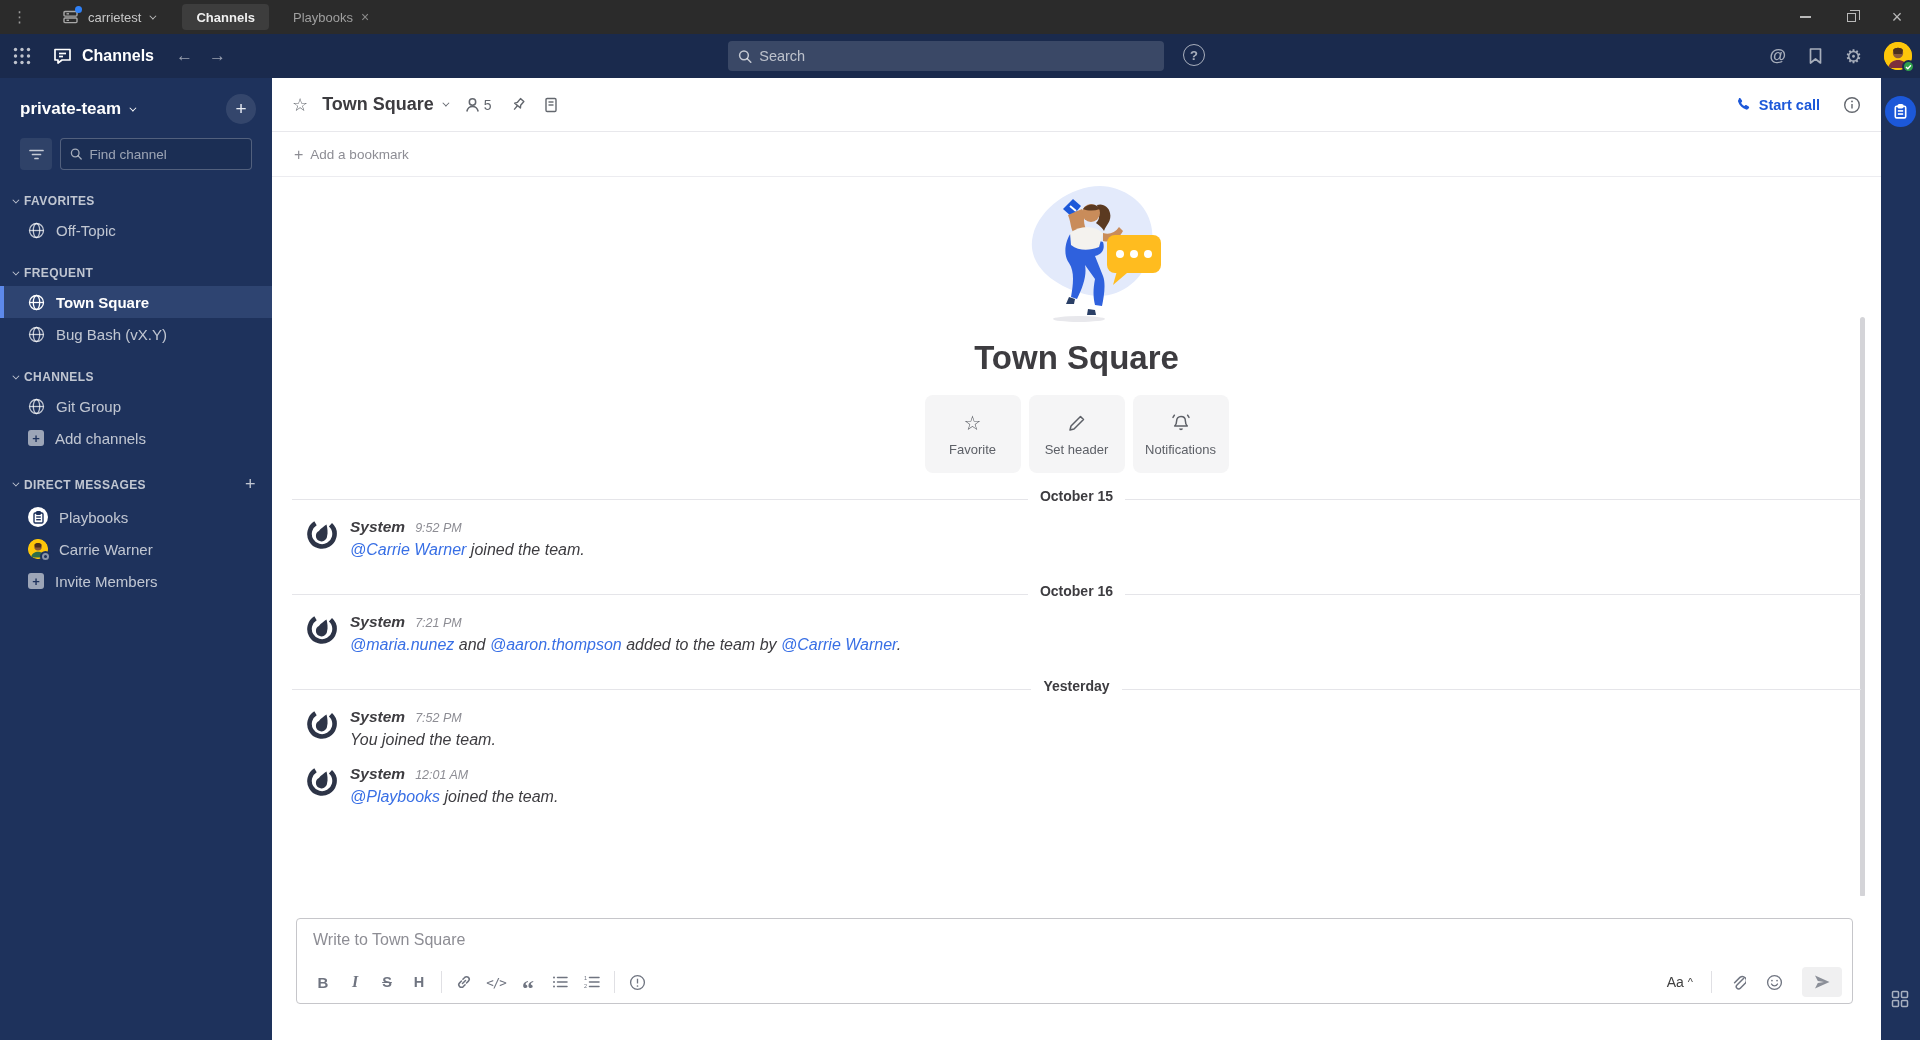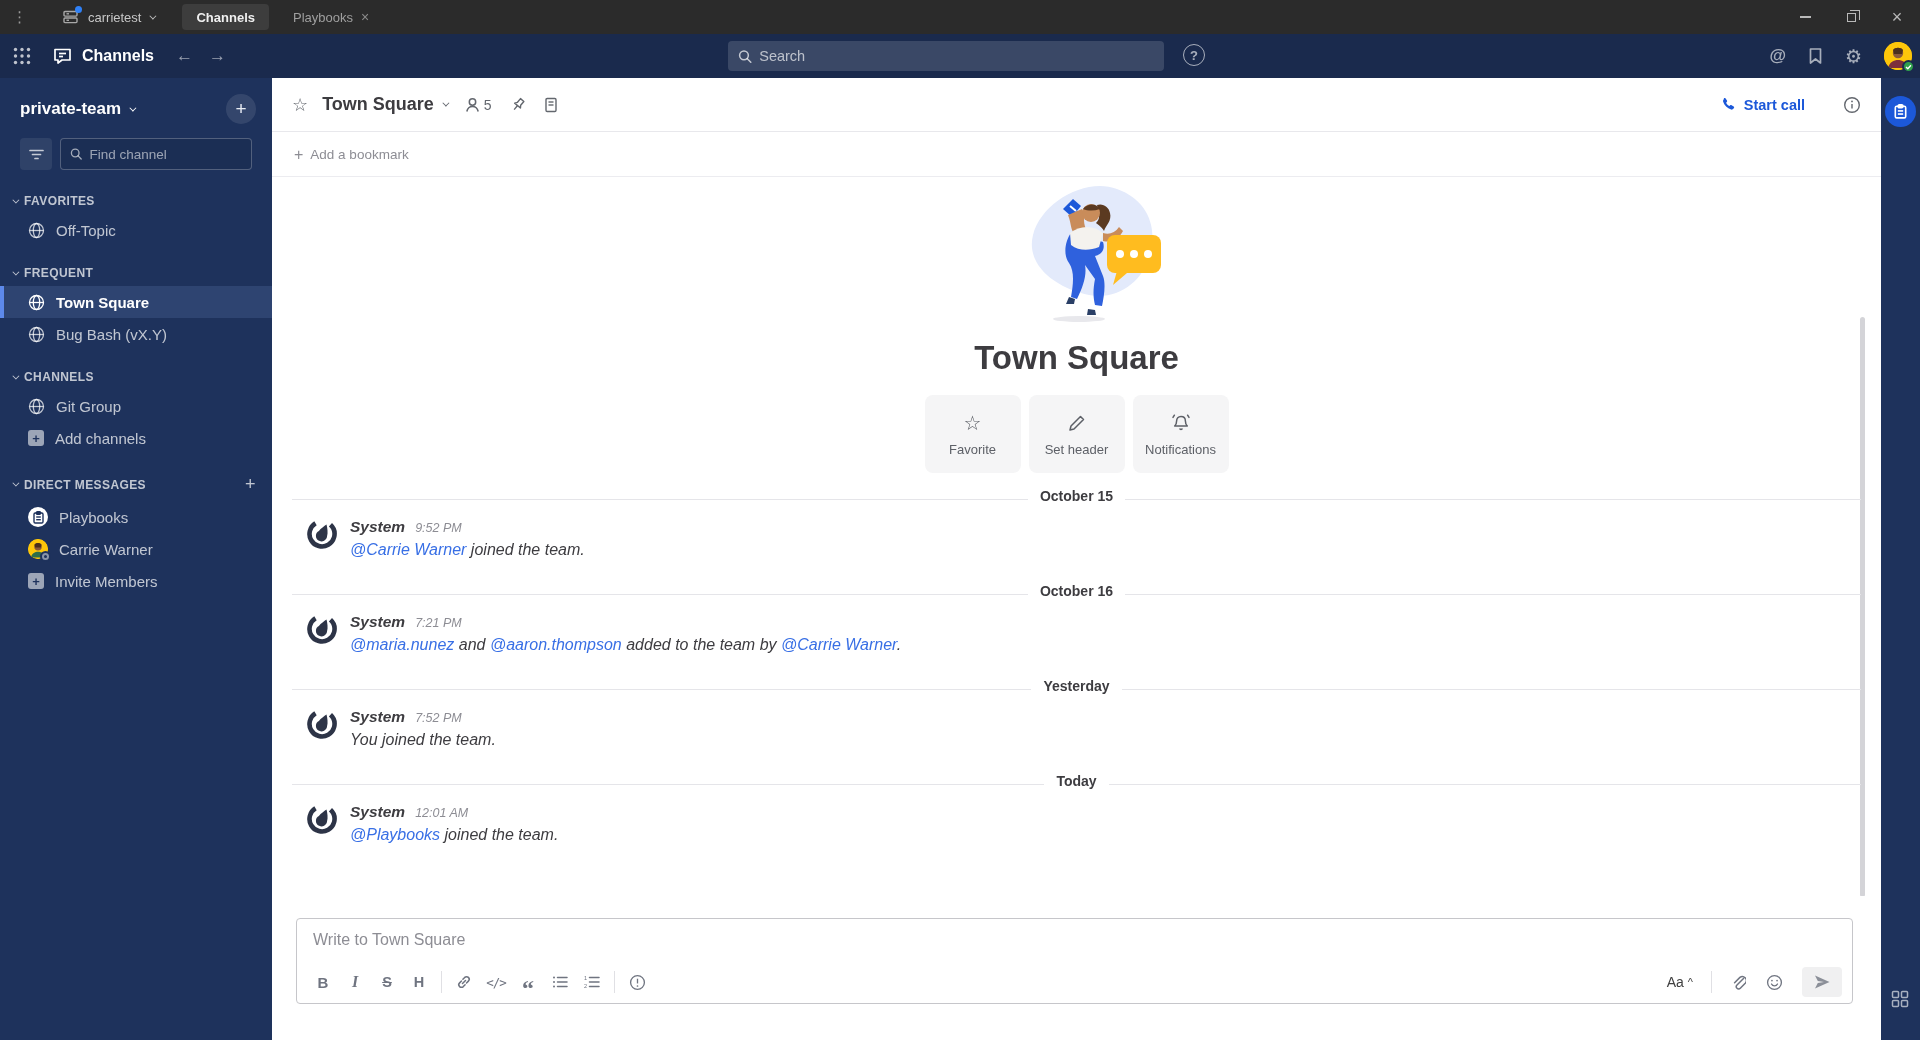--- a/index.html
+++ b/index.html
@@ -69,21 +69,21 @@
   .appbar-btn { position:absolute; left:4px; top:18px; width:31px; height:31px; border-radius:50%; background:#1c58d9; display:flex; align-items:center; justify-content:center; cursor:pointer; }
   .appbar-grid { position:absolute; left:10px; bottom:32px; cursor:pointer; color:rgba(255,255,255,.62); }
 
   
   .main { position:absolute; left:272px; top:78px; width:1609px; height:962px; background:#fff; }
   .ch-header { position:absolute; left:0; top:0; width:100%; height:54px; border-bottom:1px solid #e8e8ec; display:flex; align-items:center; padding:0 20px; color:#63676e; }
   .ch-star { font-size:18px; cursor:pointer; }
   .ch-title { display:flex; align-items:center; gap:8px; margin-left:14px; font-size:18px; font-weight:bold; color:#3d3c40; cursor:pointer; }
   .ch-meta { display:flex; align-items:center; gap:18px; margin-left:18px; }
   .ch-meta .m { display:flex; align-items:center; gap:4px; font-size:14px; cursor:pointer; color:#63676e; }
-  .ch-right { margin-left:auto; display:flex; align-items:center; gap:38px; }
+  .ch-right { margin-left:auto; display:flex; align-items:center; gap:23px; }
   .start-call { display:flex; align-items:center; gap:8px; color:#1c58d9; font-weight:bold; font-size:14.5px; cursor:pointer; }
   .bookmark-bar { position:absolute; left:0; top:55px; width:100%; height:44px; border-bottom:1px solid #ececf0; display:flex; align-items:center; padding:0 22px; }
   .bookmark-add { display:flex; align-items:center; gap:7px; color:#8d8d94; font-size:13.5px; cursor:pointer; }
   .bookmark-add .plus { font-size:16px; }
 
   .msgarea { position:absolute; left:0; top:99px; width:100%; height:719px; overflow:hidden; }
   .scrollthumb { position:absolute; right:16px; top:140px; width:5px; height:580px; border-radius:3px; background:#d4d4d8; }
 
   .intro { text-align:center; padding-top:4px; }
   .intro-illus { width:220px; height:150px; margin:0 auto; }
@@ -523,21 +523,20 @@
         <div class="post-head">
           <span class="post-author">System</span>
           <span class="post-time">7:52 PM</span>
         </div>
         <div class="post-text">
           <span>You joined the team.</span>
         </div>
       </div>
     </div>
 
-    <div class="divider"><span>Today</span></div>
     <div class="post">
       <div class="post-avatar">
         <svg width="32" height="32" viewBox="0 0 32 32">
           <circle cx="16" cy="16" r="12.5" fill="none" stroke="#2d3447" stroke-width="4.6" stroke-dasharray="62 18" stroke-dashoffset="-6" transform="rotate(-75 16 16)"></circle>
           <path d="M20.5 6.5c.9 3.4 1.6 8.6.6 11.6a5.6 5.6 0 1 1-8.2-5.2c2-2.4 5.3-4.8 7.6-6.4z" fill="#2d3447"></path>
         </svg>
       </div>
       <div class="post-body">
         <div class="post-head">
           <span class="post-author">System</span>

